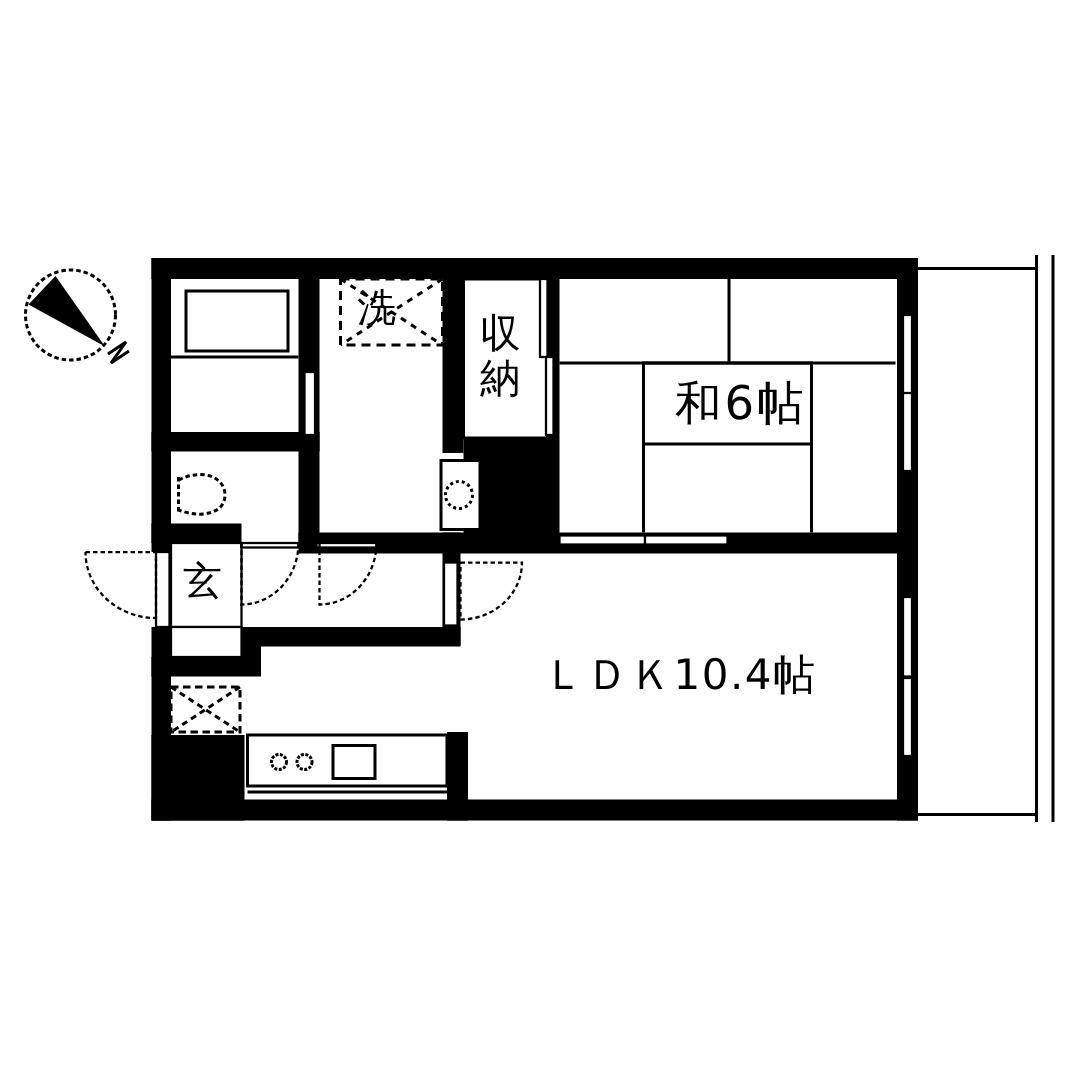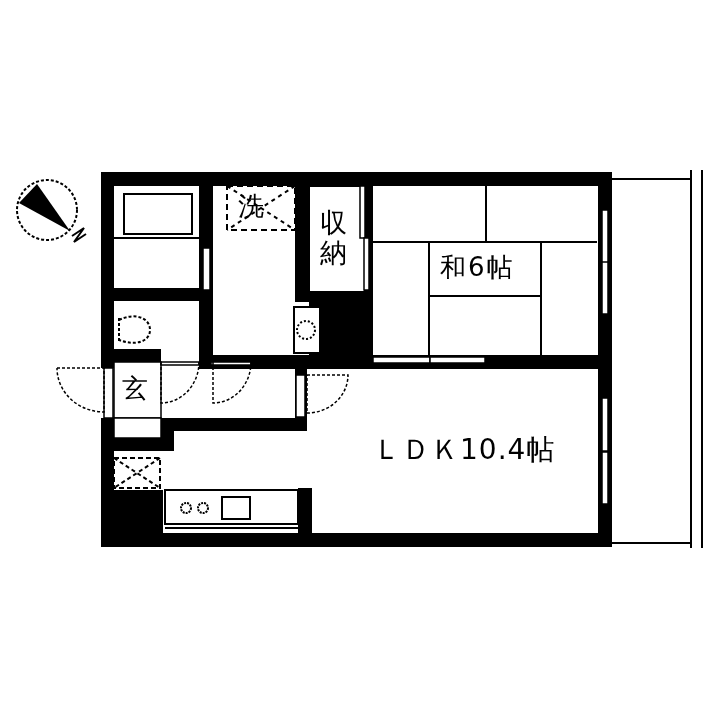--- a/index.html
+++ b/index.html
@@ -1,23 +1,23 @@
 <!DOCTYPE html>
 <html><head>
 <meta charset="utf-8">
 <style>
   html, body { margin: 0; padding: 0; background: #ffffff; }
   body { width: 720px; height: 720px; position: relative; overflow: hidden; font-family: "DejaVu Sans", sans-serif; }
   #plan { position: absolute; left: 0; top: 0; width: 720px; height: 720px; }
   .label { position: absolute; color: #000; font-family: "DejaVu Sans", sans-serif; white-space: nowrap; line-height: 1; }
   .lbl-wash { left: 238px; top: 193px; font-size: 26px; }
   .lbl-storage { left: 320px; top: 208px; font-size: 27px; width: 30px; line-height: 30px; white-space: normal; word-break: break-all; }
-  .lbl-washitsu { left: 440px; top: 254px; font-size: 26px; letter-spacing: 2px; }
+  .lbl-washitsu { left: 450px; top: 254px; font-size: 31px; letter-spacing: 2px; }
   .lbl-genkan { left: 122px; top: 375px; font-size: 26px; }
-  .lbl-ldk { left: 373px; top: 436px; font-size: 28px; letter-spacing: 1px; }
+  .lbl-ldk { left: 362px; top: 436px; font-size: 28px; letter-spacing: 1px; }
 </style>
 </head>
 <body>
 
 <svg id="plan" viewBox="0 0 720 720" xmlns="http://www.w3.org/2000/svg">
   <g>
     <circle cx="47" cy="210" r="30" fill="none" stroke="#000" stroke-width="2" stroke-dasharray="3,2"></circle>
     <polygon points="37,184 19,203 70,231" fill="#000"></polygon>
     <path d="M72,236 L84,228 L74,242 L86,234" fill="none" stroke="#000" stroke-width="2"></path>
   </g>

